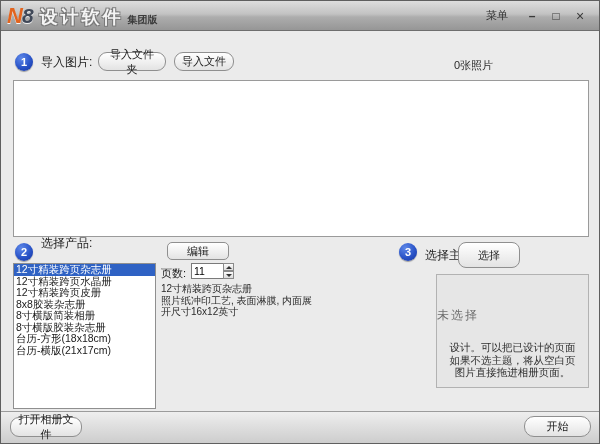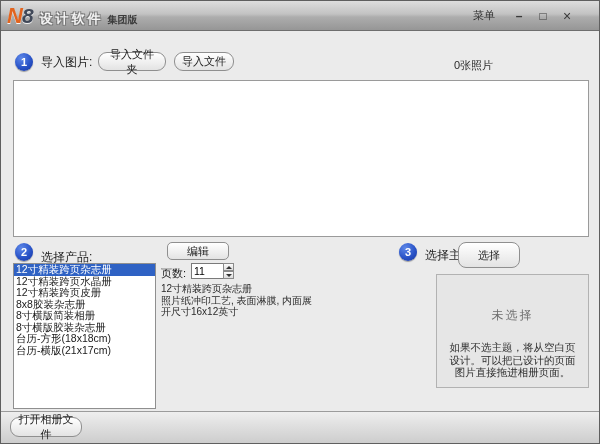--- a/index.html
+++ b/index.html
@@ -27,27 +27,27 @@
   .logo-n {
     font-size:22px; font-weight:bold; font-style:italic;
     color:#e2641e; text-shadow:0 1px 0 #f5f5f5;
     letter-spacing:-1px;
   }
   .logo-8 {
     font-size:21px; font-weight:bold; font-style:italic;
     color:#404858; text-shadow:0 1px 0 #f0f0f0; margin-right:6px;
   }
   .logo-title {
-    font-size:13px; font-weight:bold; letter-spacing:3px;
+    font-size:18px; font-weight:bold; letter-spacing:3px;
     color:#f4f4f4;
     text-shadow:-1px -1px 0 #7a7a7a, 1px -1px 0 #7a7a7a, -1px 1px 0 #7a7a7a, 1px 1px 0 #7a7a7a;
   }
   .logo-edition { font-size:10px; font-weight:bold; color:#3c3c3c; margin-left:4px; }
   .title-controls {
-    margin-left:auto; display:flex; align-items:center; gap:8px; padding-right:24px;
+    margin-left:auto; display:flex; align-items:center; gap:8px; padding-right:11px;
   }
   .menu-btn { font-size:11px; color:#2e2e2e; cursor:default; margin-right:8px; }
   .winctl {
     width:16px; height:15px; display:flex; align-items:center; justify-content:center;
     font-size:12px; color:#3a3a3a; line-height:1; cursor:default;
   }
   .winctl-min { font-weight:bold; }
   .winctl-close { font-size:14px; }
 
   .badge {
@@ -105,21 +105,21 @@
 
   .desc-line { position:absolute; left:160px; font-size:10px; color:#2a2a2a; white-space:nowrap; }
 
   
   .theme-panel {
     position:absolute; left:435px; top:273px; width:153px; height:114px;
     background:#e6e6e6; border:1px solid #b2b2b2;
   }
   .not-selected {
     position:absolute; left:0; top:32px; width:100%;
-    text-align:center; font-size:12px; color:#6e6e6e; letter-spacing:2px;
+    font-size:12px; color:#6e6e6e; letter-spacing:2px;
   }
   .theme-hint {
     position:absolute; left:0; top:66px; width:100%;
     text-align:center; font-size:10.5px; line-height:12.5px; color:#2e2e2e;
   }
 
   
   .footer {
     position:absolute; left:0; bottom:0; width:100%; height:32px;
     background: linear-gradient(180deg,#eeeeee,#cdcdcd);
@@ -150,21 +150,21 @@
 
   <div class="badge" style="left:14px; top:52px;">1</div>
   <div class="step-label" style="left:40px; top:53px;">导入图片:</div>
   <button class="btn" style="left:97px; top:51px; width:68px; height:19px;text-align:center;">导入文件夹</button>
   <button class="btn" style="left:173px; top:51px; width:60px; height:19px;">导入文件</button>
   <div class="photo-count">0张照片</div>
 
   <div class="photo-panel"></div>
 
   <div class="badge" style="left:14px; top:242px;">2</div>
-  <div class="step-label" style="left:40px; top:248px;">选择产品:</div>
+  <div class="step-label" style="left:40px; top:234px;">选择产品:</div>
   <button class="btn" style="left:166px; top:241px; width:62px; height:18px; border-radius:5px;">编辑</button>
 
   <div class="product-list">
       <div class="product-item selected">12寸精装跨页杂志册</div>
       <div class="product-item">12寸精装跨页水晶册</div>
       <div class="product-item">12寸精装跨页皮册</div>
       <div class="product-item">8x8胶装杂志册</div>
       <div class="product-item">8寸横版简装相册</div>
       <div class="product-item">8寸横版胶装杂志册</div>
       <div class="product-item">台历-方形(18x18cm)</div>
@@ -186,23 +186,24 @@
   <div class="desc-line" style="top:293px;">照片纸冲印工艺, 表面淋膜, 内面展</div>
   <div class="desc-line" style="top:304px;">开尺寸16x12英寸</div>
 
   <div class="badge" style="left:398px; top:242px;">3</div>
   <div class="step-label" style="left:424px; top:246px;">选择主题:</div>
   <button class="btn" style="left:457px; top:241px; width:62px; height:26px; border-radius:8px;">选择</button>
 
   <div class="theme-panel">
     <div class="not-selected">未选择</div>
     <div class="theme-hint">
+      <div>设计。可以把已设计的页面</div>
       <div>如果不选主题，将从空白页</div>
-      <div>设计。可以把已设计的页面</div>
       <div>图片直接拖进相册页面。</div>
     </div>
   </div>
 
   <div class="footer">
     <button class="btn open-album-btn">打开相册文件</button>
+    <button class="btn start-btn">开始</button>
   </div>
 
 </div>
 
 </body></html>

